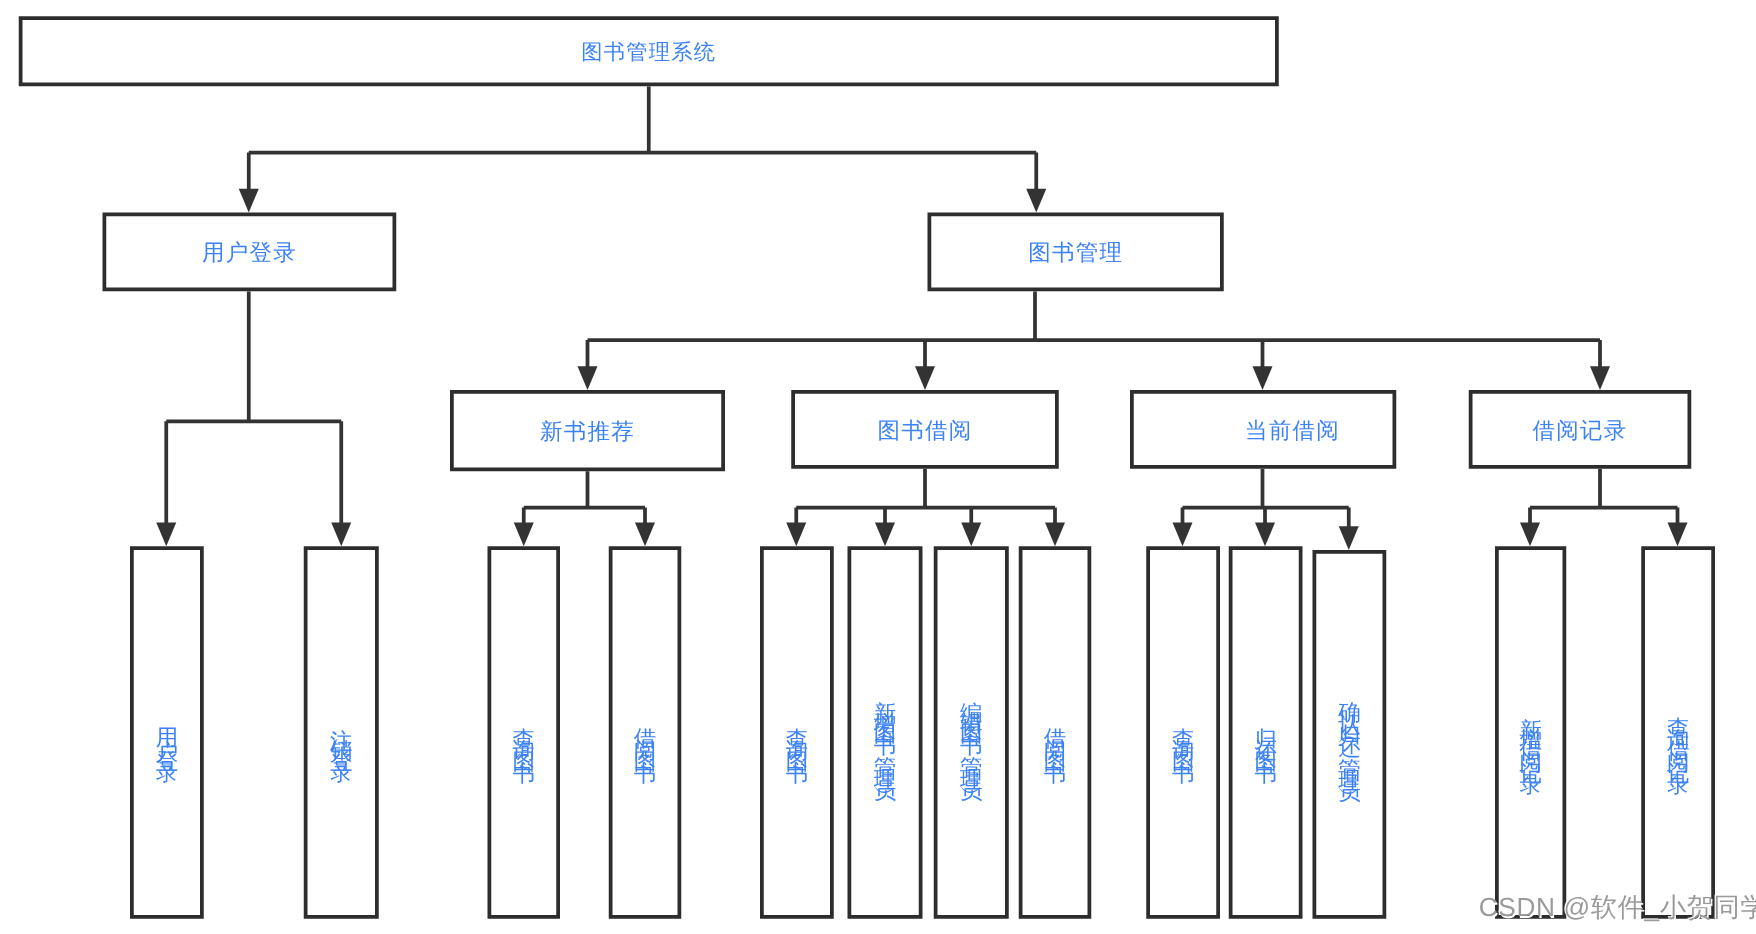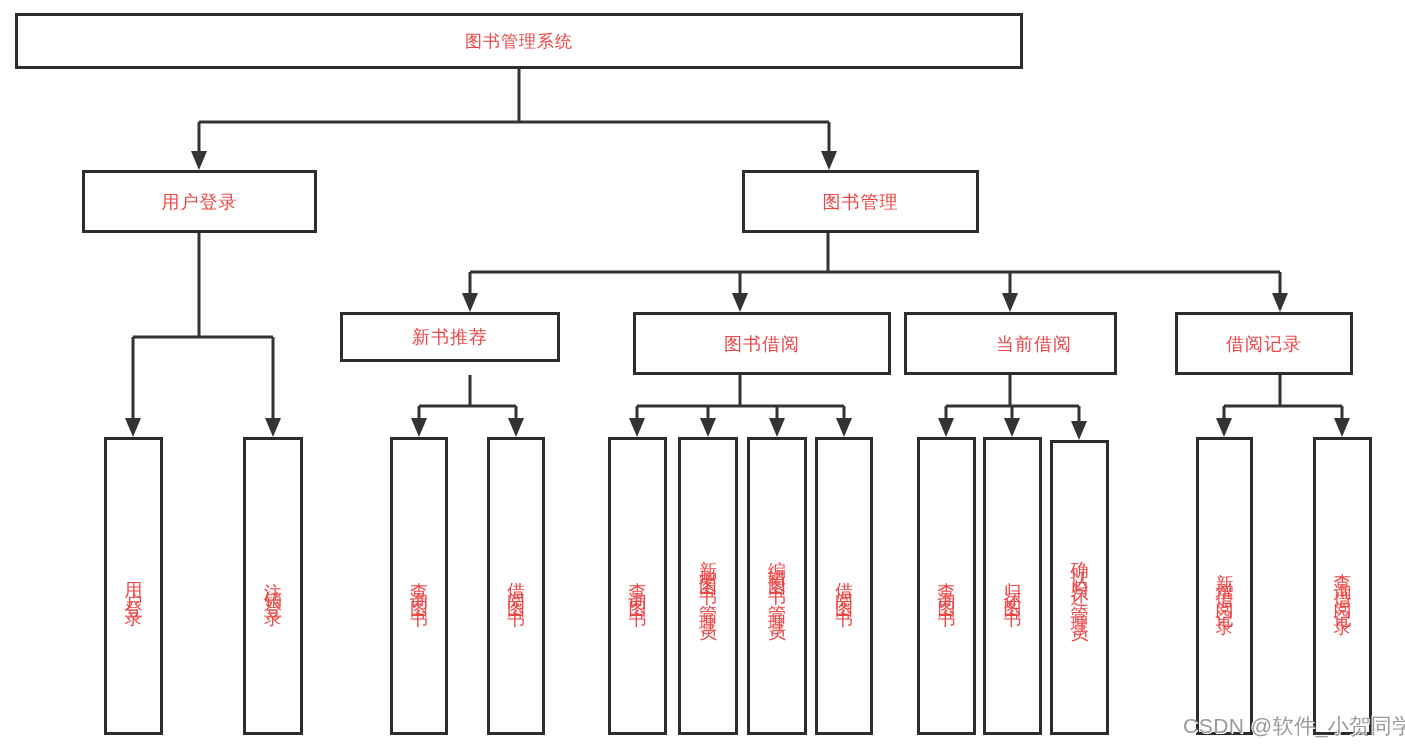--- a/index.html
+++ b/index.html
@@ -5,37 +5,37 @@
   html, body { margin:0; padding:0; background:#ffffff; }
   .stage {
     position:relative; width:1405px; height:747px; background:#ffffff;
     font-family:"Liberation Sans", sans-serif; overflow:hidden;
   }
   svg.connectors { position:absolute; left:0; top:0; z-index:1; }
   svg.connectors path { stroke:#333333; stroke-width:3; fill:none; }
   svg.connectors polygon { fill:#333333; stroke:none; }
   .node {
     position:absolute; box-sizing:border-box; background:#ffffff;
-    border:3px solid #2d2d2d; color:#ef4444; z-index:2;
+    border:3px solid #2d2d2d; color:#3b82f6; z-index:2;
     display:flex; align-items:center; justify-content:center;
     font-size:18px; letter-spacing:1px; white-space:nowrap;
   }
   .node.root { font-size:17px; }
   .node.vert {
     writing-mode:vertical-rl; text-orientation:mixed;
     font-size:18px; letter-spacing:9px; white-space:normal;
   }
   
   #n-root            { left:15px;   top:13px;  width:1008px; height:56px; }
   
   #n-user-login      { left:82px;   top:170px; width:235px; height:63px; }
   #n-book-mgmt       { left:710px;  top:170px; width:237px; height:63px;margin-left:32px; }
   
-  #n-new-book-rec    { left:340px;  top:312px; width:220px; height:50px; }
-  #n-book-borrow     { left:633px;  top:312px; width:258px; height:63px; }
+  #n-new-book-rec    { left:360px;  top:312px; width:220px; height:65px; }
+  #n-book-borrow     { left:633px;  top:312px; width:214px; height:63px; }
   #n-current-borrow  { left:904px;  top:312px; width:213px; height:63px;padding-left:47px; }
   #n-borrow-records  { left:1175px; top:312px; width:178px; height:63px; }
   
   .leaf { top:437px; height:298px; }
   #n-leaf-user-login { left:104px;  width:59px; }
   #n-leaf-logout     { left:243px;  width:60px; }
   #n-leaf-nbr-query  { left:390px;  width:58px; }
   #n-leaf-nbr-borrow { left:487px;  width:58px; }
   #n-leaf-bb-query   { left:608px;  width:59px; }
   #n-leaf-bb-add     { left:678px;  width:60px; }

